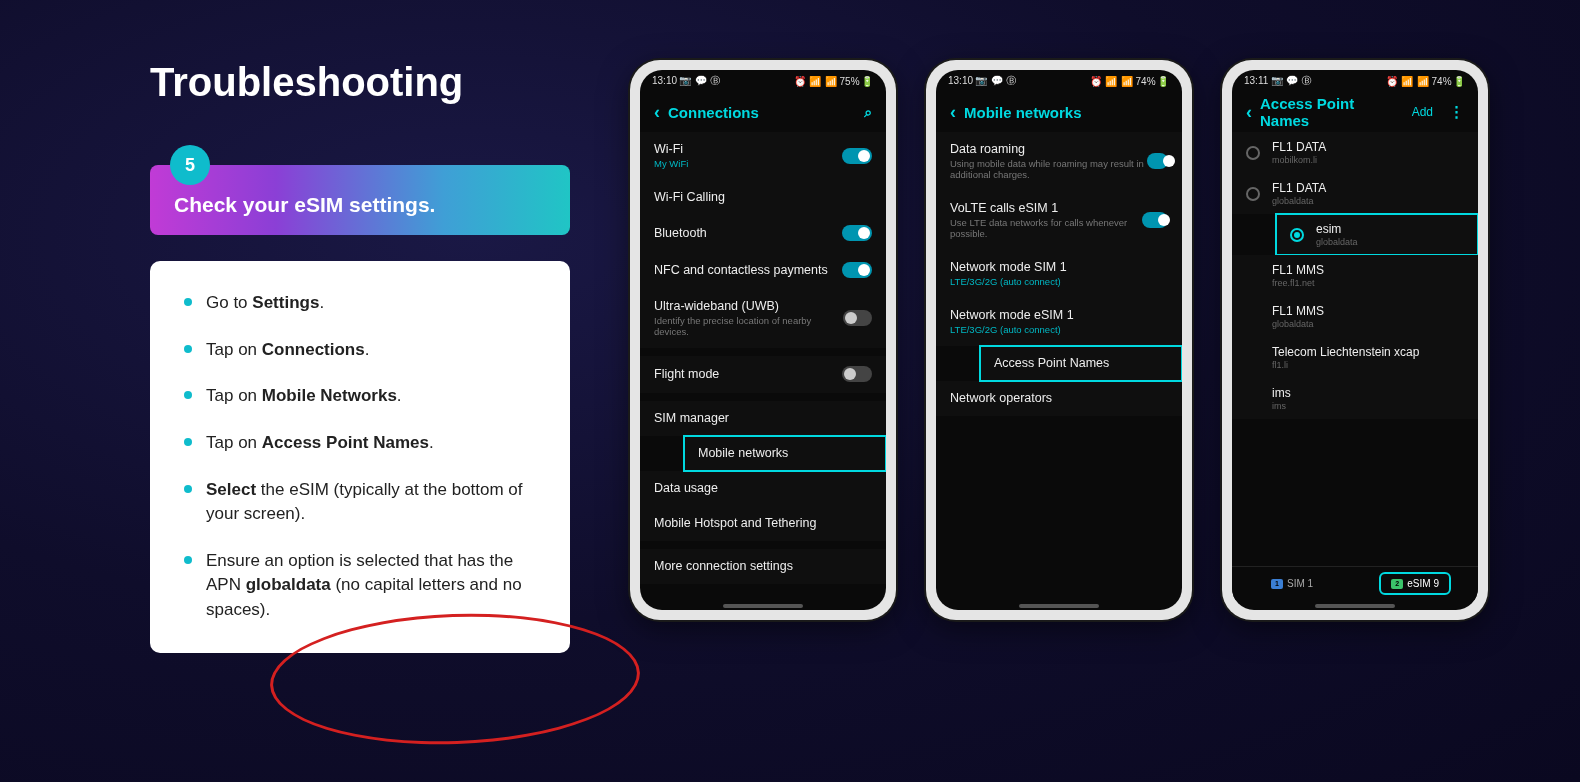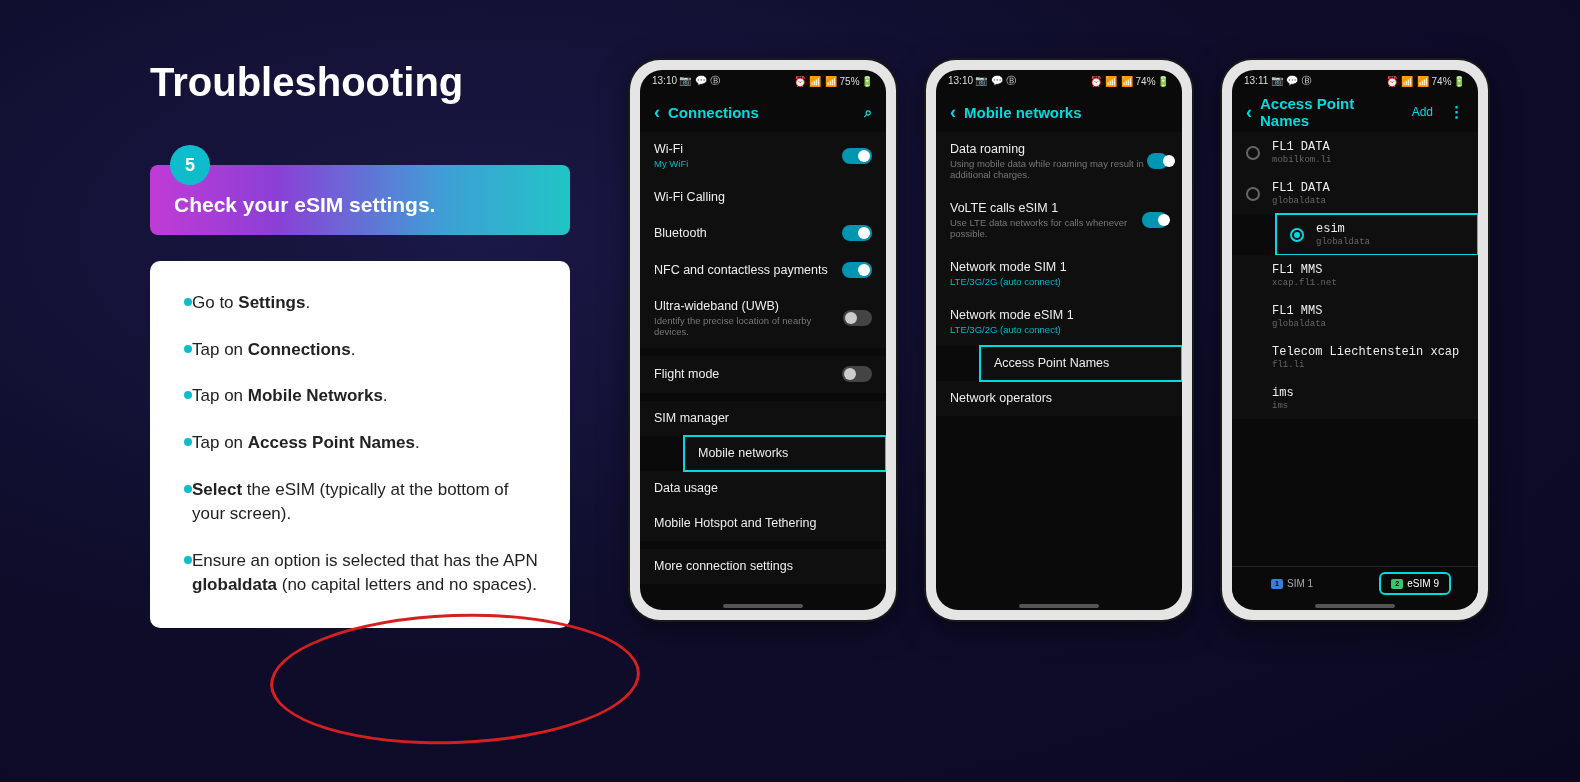--- a/index.html
+++ b/index.html
@@ -39,20 +39,21 @@
   .card {
     background: #fff;
     color: #222;
     border-radius: 10px;
     padding: 30px 28px;
     position: relative;
   }
   .card ul { list-style: none; }
   .card li {
     display: flex;
+    gap: 14px;
     margin-bottom: 22px;
     font-size: 17px;
     line-height: 1.45;
   }
   .card li:last-child { margin-bottom: 0; }
   .bullet {
     width: 8px; height: 8px; flex-shrink: 0;
     background: #0fbccc;
     border-radius: 50%;
     margin-top: 7px;
@@ -322,21 +323,21 @@
           <span><span>13:11</span> 📷 💬 Ⓑ</span>
           <span class="rt">⏰ 📶 📶 <span>74%</span> 🔋</span>
         </div>
         <div class="navhdr">
           <span class="back">‹</span>
           <span>Access Point Names</span>
           <span class="sp"></span>
           <span class="add">Add</span>
           <span style="margin-left:8px;">⋮</span>
         </div>
-        <div class="list" id="p3-list" style="display:flex;flex-direction:column;font-family:Liberation Mono, monospace;">
+        <div class="list" id="p3-list" style="display:flex;flex-direction:column;">
             <div class="apn-row">
               <div class="radio"></div>
               <div class="txt">
                 <div class="lbl">FL1 DATA</div>
                 <div class="sub">mobilkom.li</div>
               </div>
             </div>
             <div class="apn-row">
               <div class="radio"></div>
               <div class="txt">
@@ -348,21 +349,21 @@
               <div class="radio on"></div>
               <div class="txt">
                 <div class="lbl">esim</div>
                 <div class="sub">globaldata</div>
               </div>
             </div>
             <div class="apn-row">
               <div style="width: 26px;"></div>
               <div class="txt">
                 <div class="lbl">FL1 MMS</div>
-                <div class="sub">xcap.fl1.net</div>
+                <div class="sub">free.fl1.net</div>
               </div>
             </div>
             <div class="apn-row">
               <div style="width: 26px;"></div>
               <div class="txt">
                 <div class="lbl">FL1 MMS</div>
                 <div class="sub">globaldata</div>
               </div>
             </div>
             <div class="apn-row">

